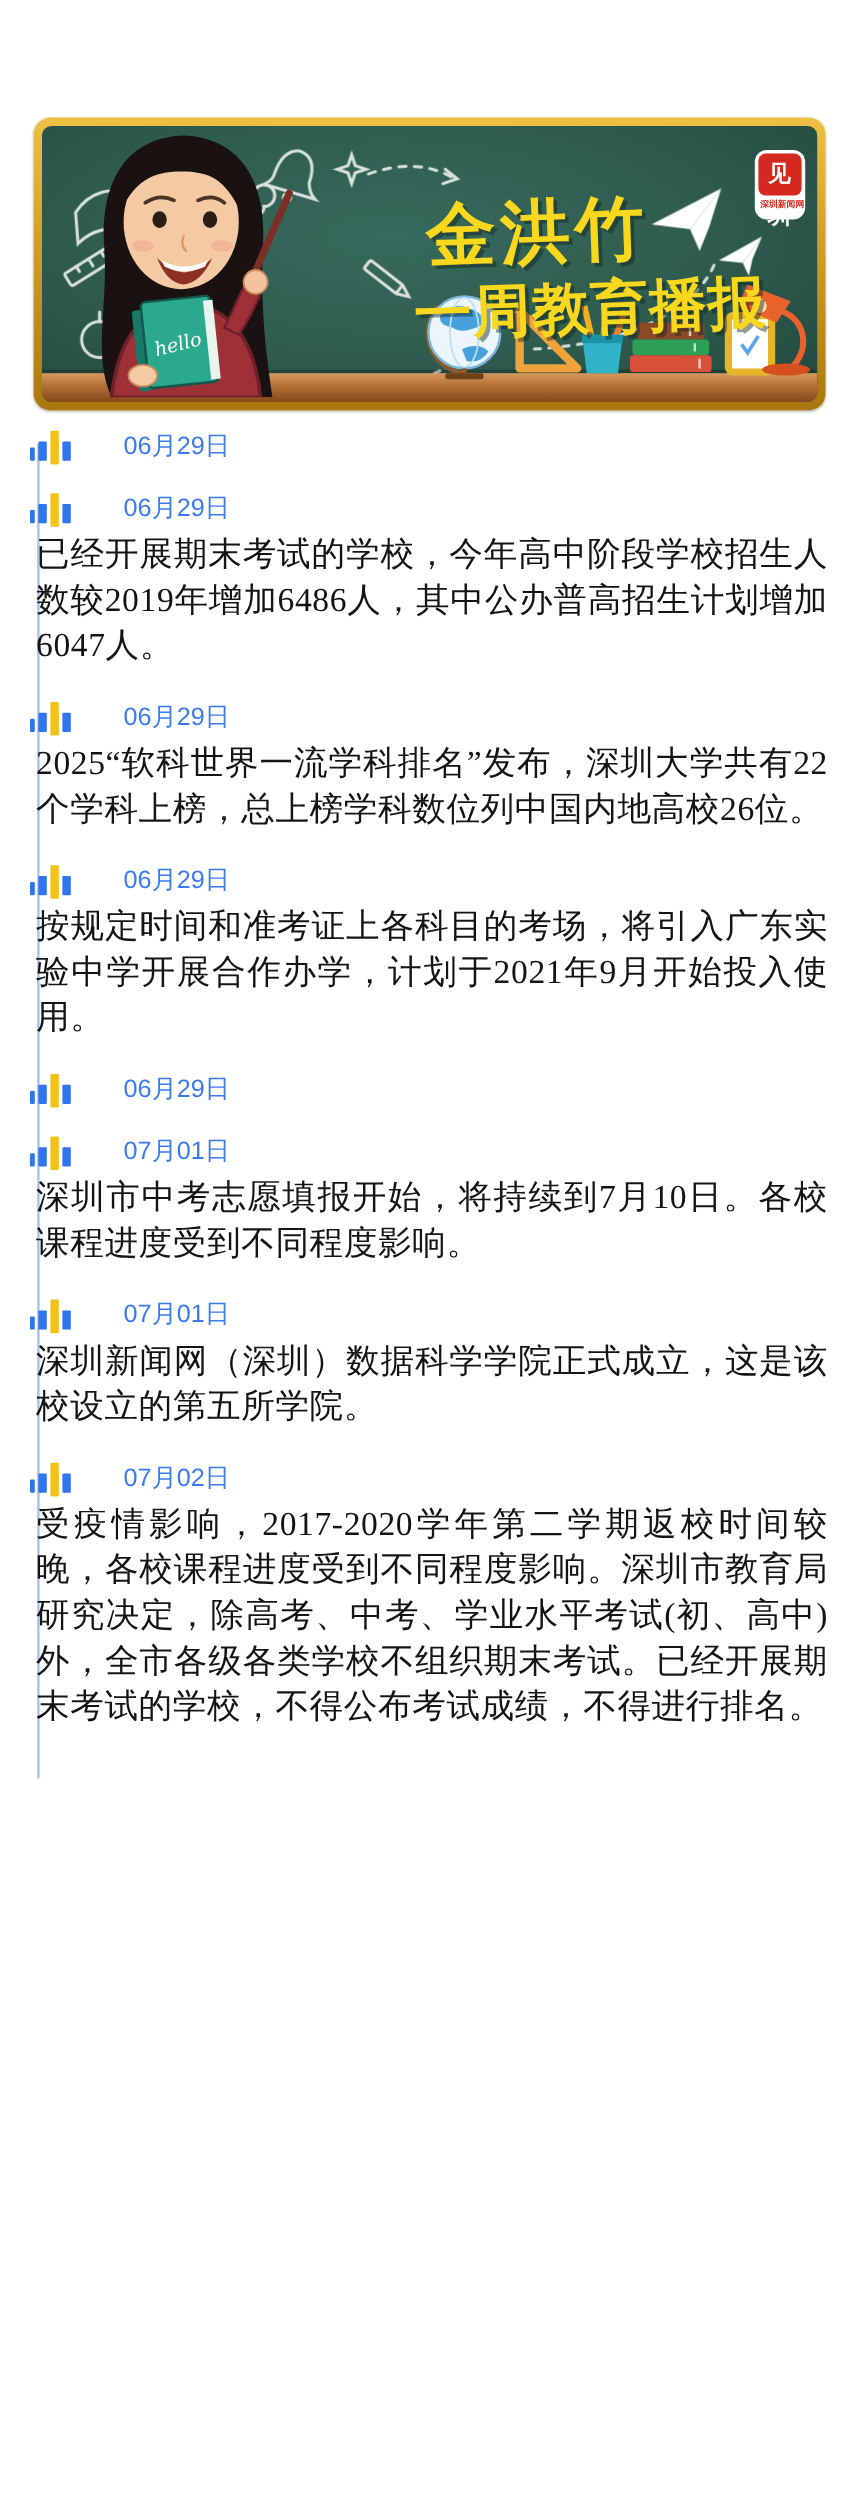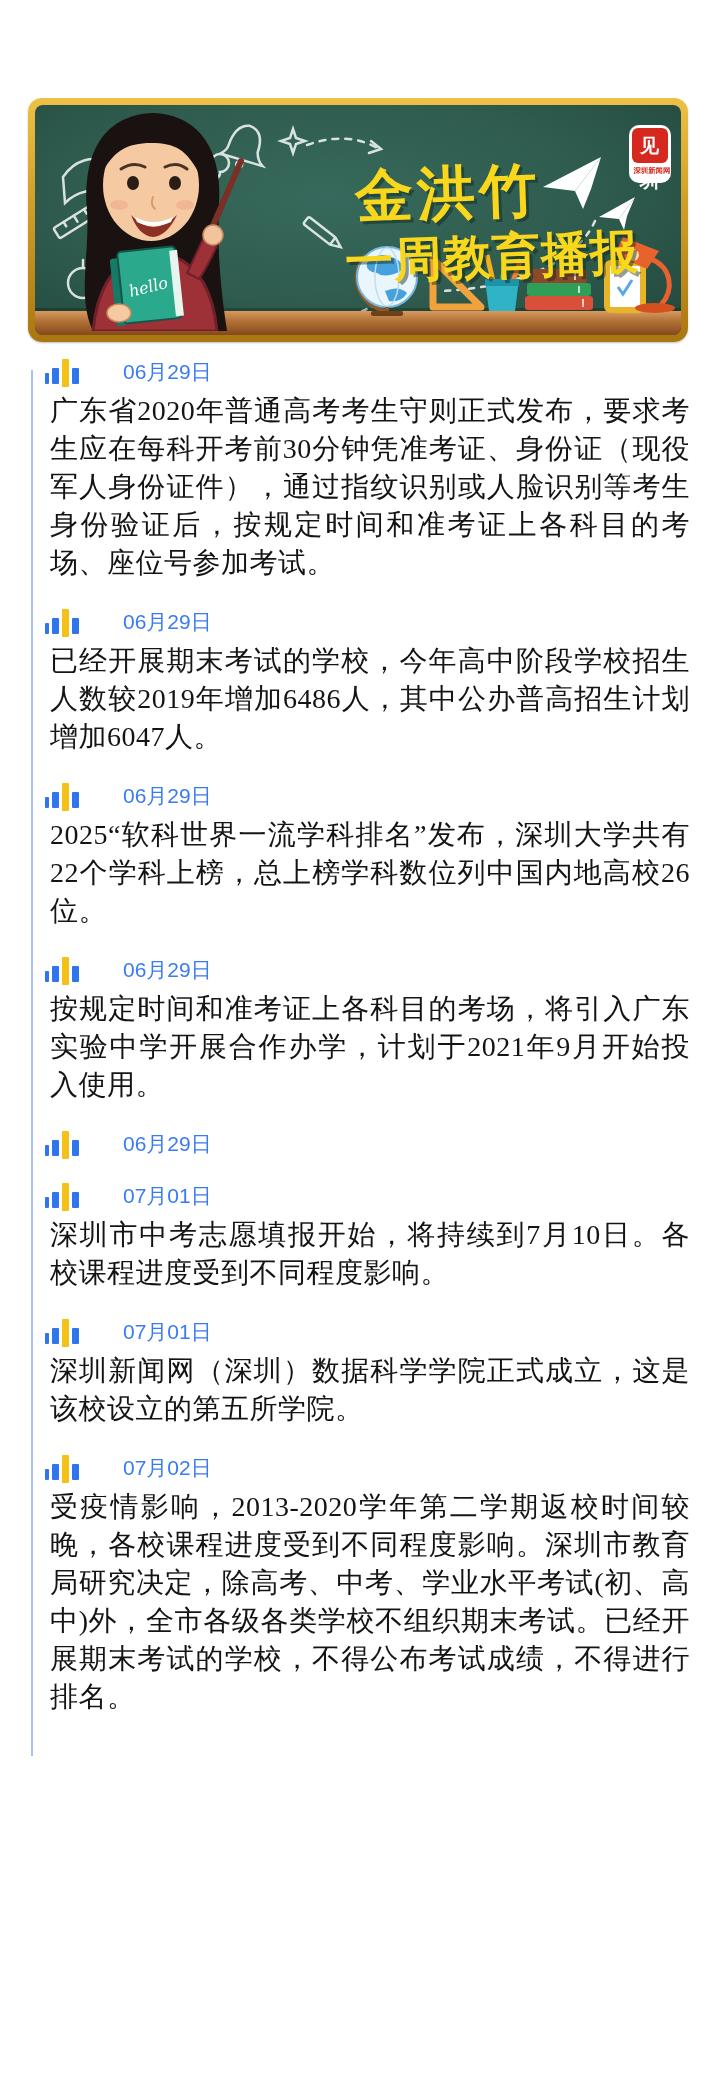--- a/index.html
+++ b/index.html
@@ -37,21 +37,21 @@
   .site-logo .logo-sub{display:block;color:var(--logo-red);font-size:8px;line-height:15px;
     white-space:nowrap;transform:scale(.92);font-weight:700;}
 
   
   .content{padding:0 30px;}
   .intro{margin:12px 0 0;font-size:27px;line-height:40px;color:#333;font-weight:500;
     text-indent:38px;text-align:justify;}
   #news-list{position:relative;margin-top:4px;}
   .vline{position:absolute;left:1px;top:14px;height:calc(100% + 26px);width:2px;
     background:var(--timeline-blue);}
-  .news-item{margin-top:24px;position:relative;margin-left:20px;}
+  .news-item{margin-top:24px;position:relative;}
   .news-item:first-of-type{margin-top:14px;}
   .badge{display:flex;align-items:flex-end;height:28px;}
   .bar-chart-icon{display:inline-flex;align-items:flex-end;gap:3px;margin-left:-5px;}
   .bar-chart-icon i{display:block;border-radius:1px;}
   .bar-chart-icon .b1{width:4px;height:11px;background:var(--bar-blue);}
   .bar-chart-icon .b2{width:7px;height:16px;background:var(--bar-blue);}
   .bar-chart-icon .b3{width:7px;height:28px;background:var(--bar-yellow);margin-bottom:-3px;}
   .bar-chart-icon .b4{width:7px;height:16px;background:var(--bar-blue);}
   .date{margin-left:44px;font-size:21px;line-height:25px;color:var(--date-blue);}
   .news-text{margin:8px 0 0;font-family:"Liberation Serif","DejaVu Serif",serif;
@@ -185,21 +185,20 @@
   <section class="news-item">
     <div class="badge">
       <span class="bar-chart-icon">
         <i class="b1"></i>
               <i class="b2"></i>
               <i class="b3"></i>
               <i class="b4"></i>
       </span>
       <span class="date">06月29日</span>
     </div>
-    <p class="news-text">广东省2020年普通高考考生守则正式发布，要求考生应在每科开考前30分钟凭准考证、身份证（现役军人身份证件），通过指纹识别或人脸识别等考生身份验证后，按规定时间和准考证上各科目的考场、座位号参加考试。</p>
   </section>
 
   <section class="news-item">
     <div class="badge">
       <span class="bar-chart-icon">
         <i class="b1"></i>
               <i class="b2"></i>
               <i class="b3"></i>
               <i class="b4"></i>
       </span>
@@ -275,17 +274,17 @@
   <section class="news-item">
     <div class="badge">
       <span class="bar-chart-icon">
         <i class="b1"></i>
               <i class="b2"></i>
               <i class="b3"></i>
               <i class="b4"></i>
       </span>
       <span class="date">07月02日</span>
     </div>
-    <p class="news-text">受疫情影响，2013-2020学年第二学期返校时间较晚，各校课程进度受到不同程度影响。深圳市教育局研究决定，除高考、中考、学业水平考试(初、高中)外，全市各级各类学校不组织期末考试。已经开展期末考试的学校，不得公布考试成绩，不得进行排名。</p>
+    <p class="news-text">受疫情影响，2017-2020学年第二学期返校时间较晚，各校课程进度受到不同程度影响。深圳市教育局研究决定，除高考、中考、学业水平考试(初、高中)外，全市各级各类学校不组织期末考试。已经开展期末考试的学校，不得公布考试成绩，不得进行排名。</p>
   </section>
 </div>
   </div>
 </div>
 
 </body></html>

